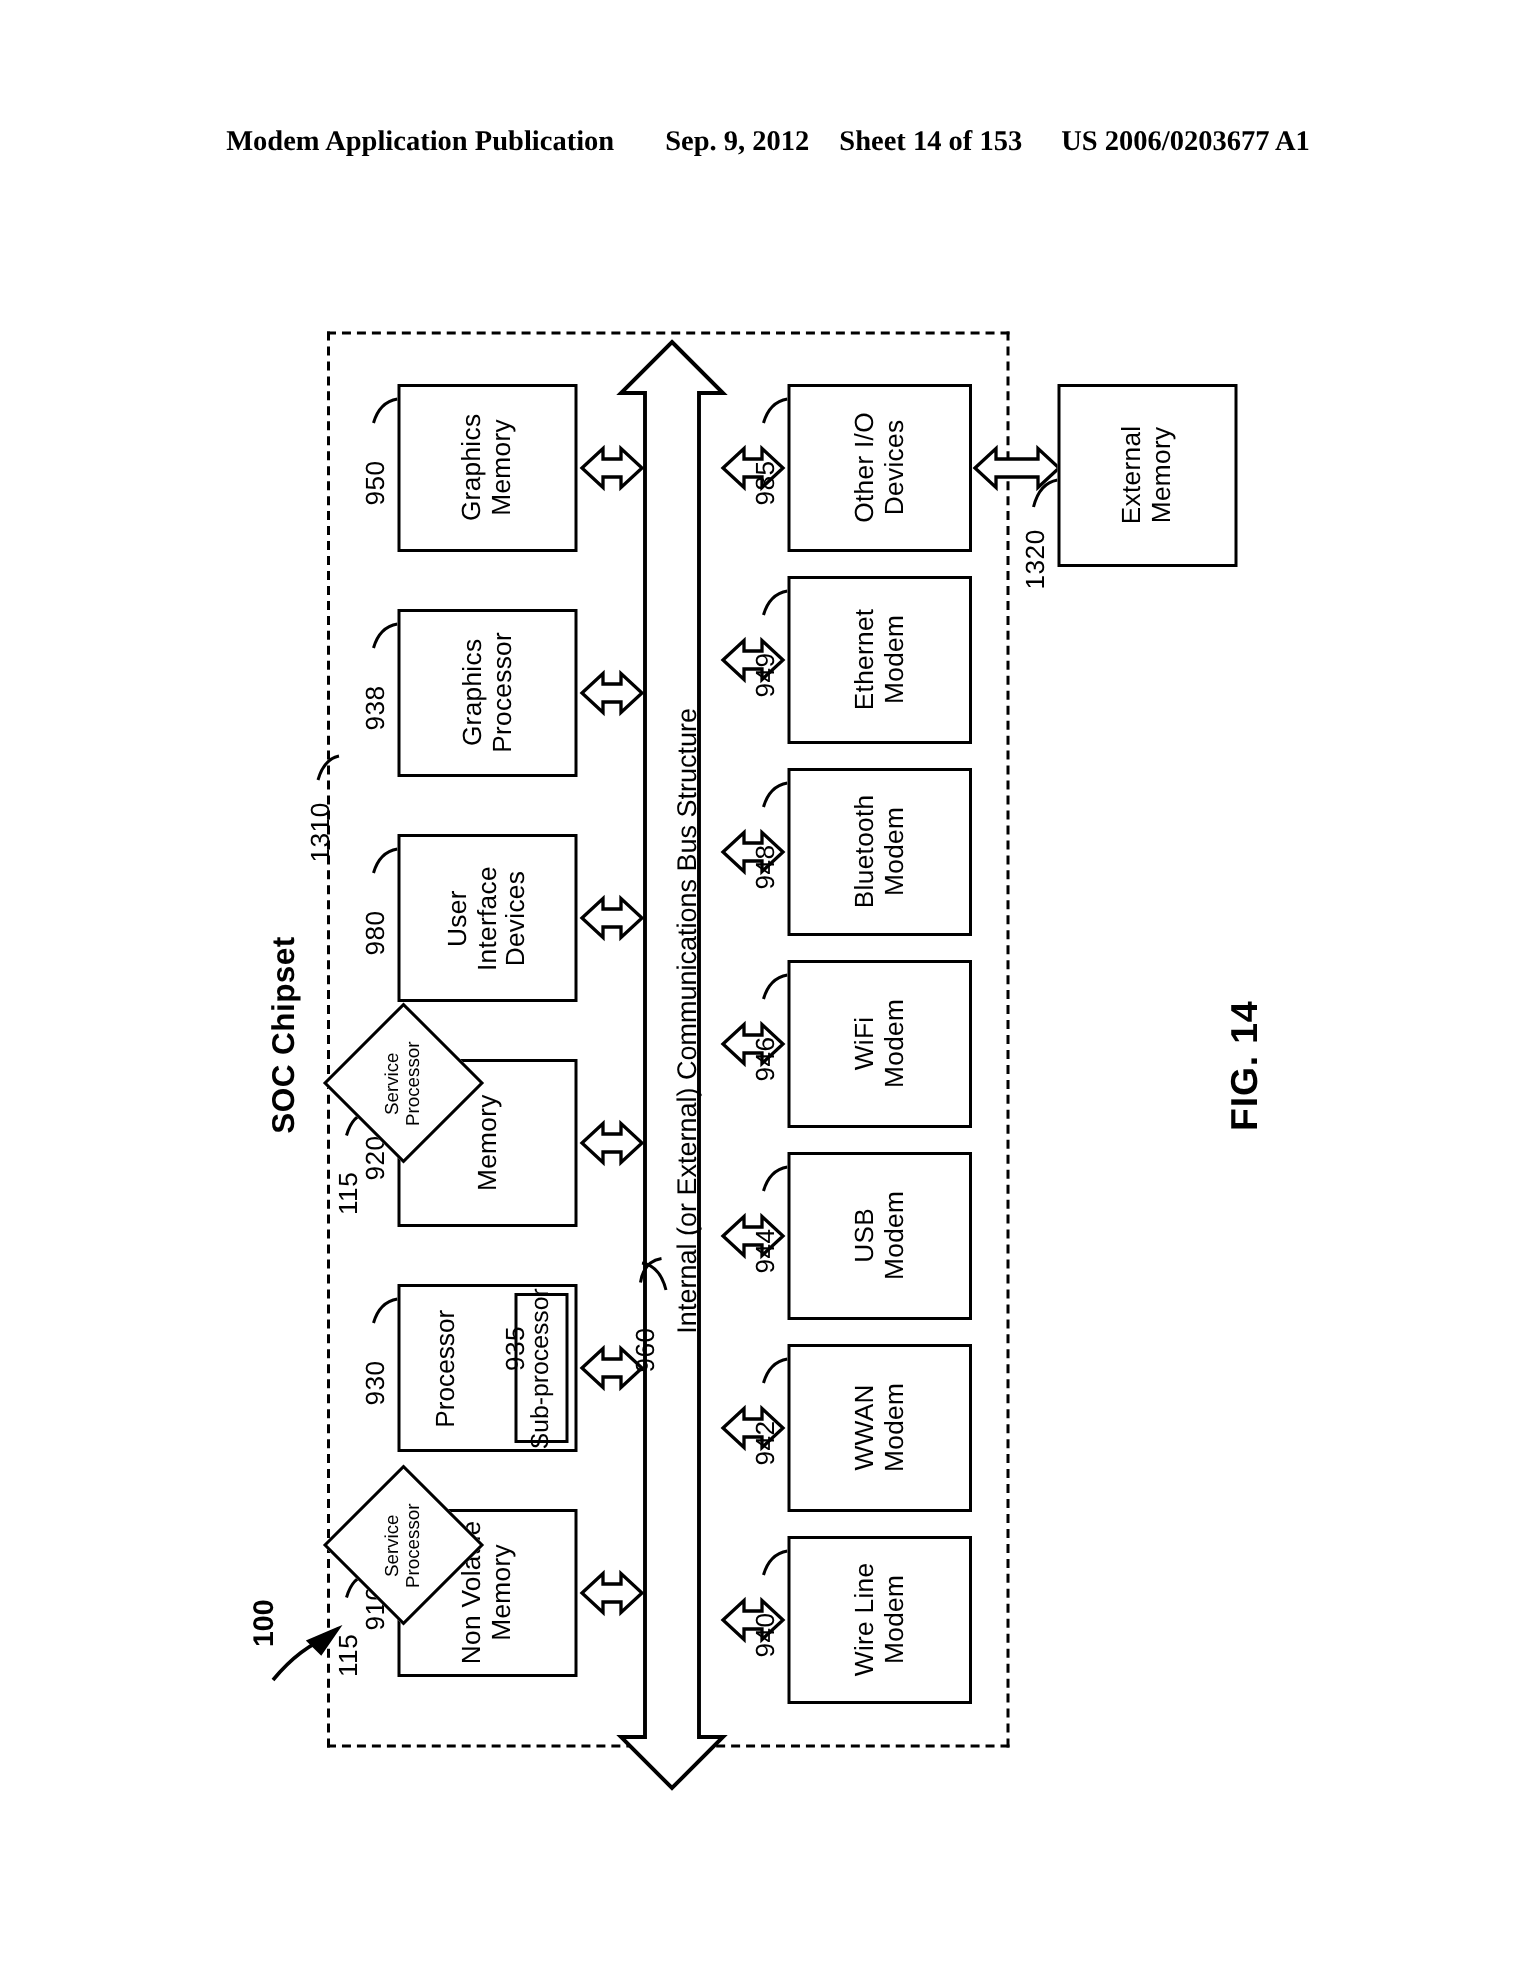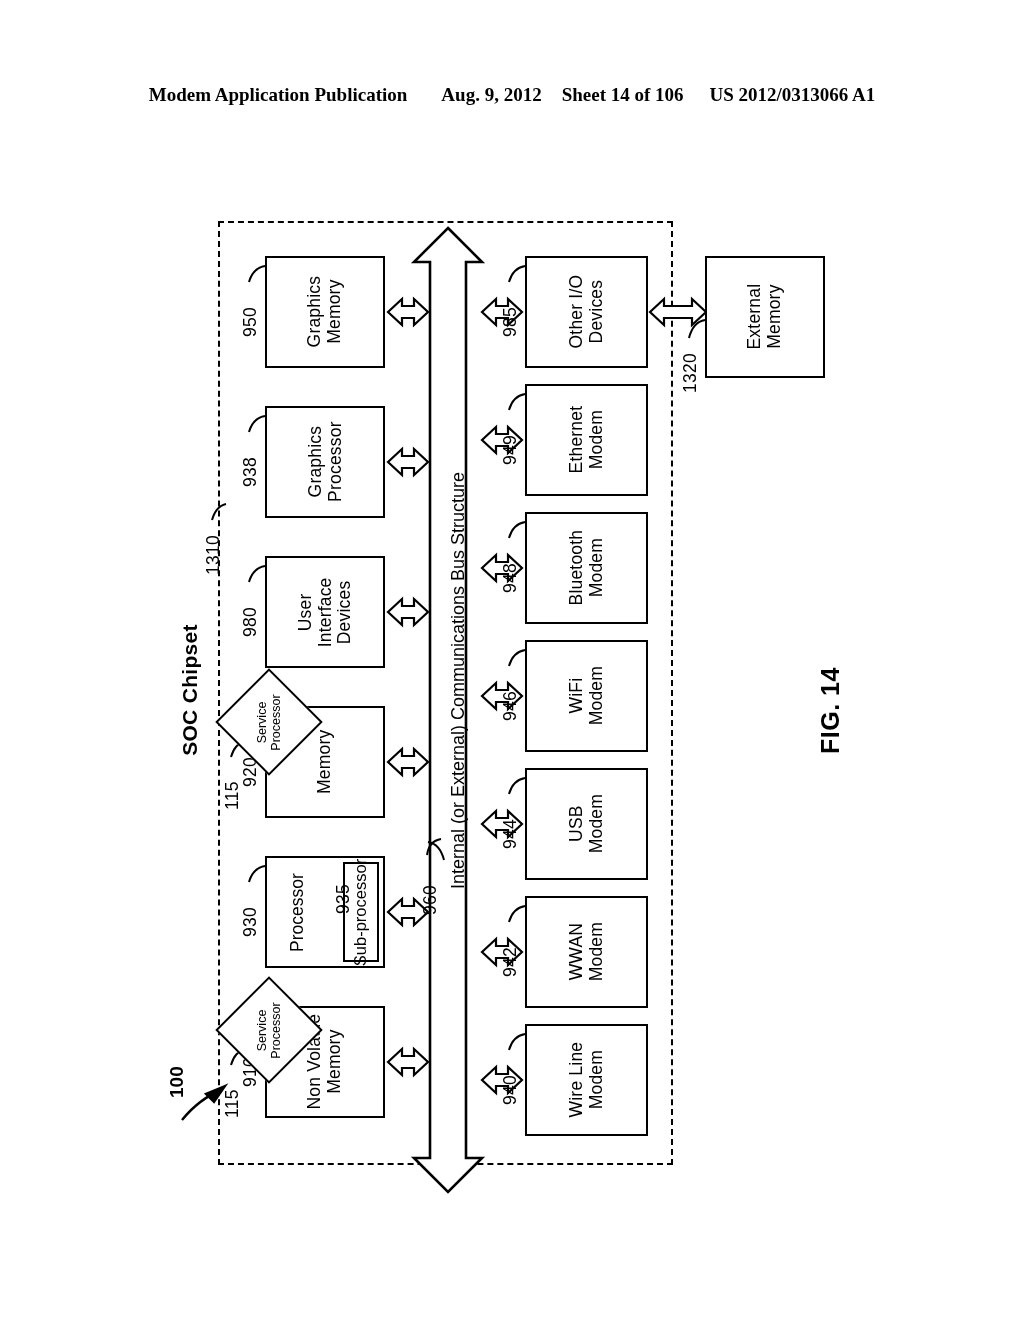--- a/index.html
+++ b/index.html
@@ -230,21 +230,21 @@
   #marker-100 .rtxt {
     display: inline-block;
     transform: rotate(-90deg);
     transform-origin: left top;
   }
 </style>
 </head>
 <body>
 
 <div id="page-header">
-  <span>Modem Application Publication</span><span class="hdr-gap-1"></span><span>Aug. 9, 2012</span><span class="hdr-gap-2"></span><span>Sheet 14 of 106</span><span class="hdr-gap-3"></span><span>US 2012/0313066 A1</span>
+  <span>Modem Application Publication</span><span class="hdr-gap-1"></span><span>Sep. 9, 2012</span><span class="hdr-gap-2"></span><span>Sheet 14 of 153</span><span class="hdr-gap-3"></span><span>US 2006/0203677 A1</span>
 </div>
 
 <div id="figure">
 
   <div id="soc-boundary"></div>
 
   <div id="soc-title">
     <span class="lbl">SOC Chipset</span>
   </div>
 

